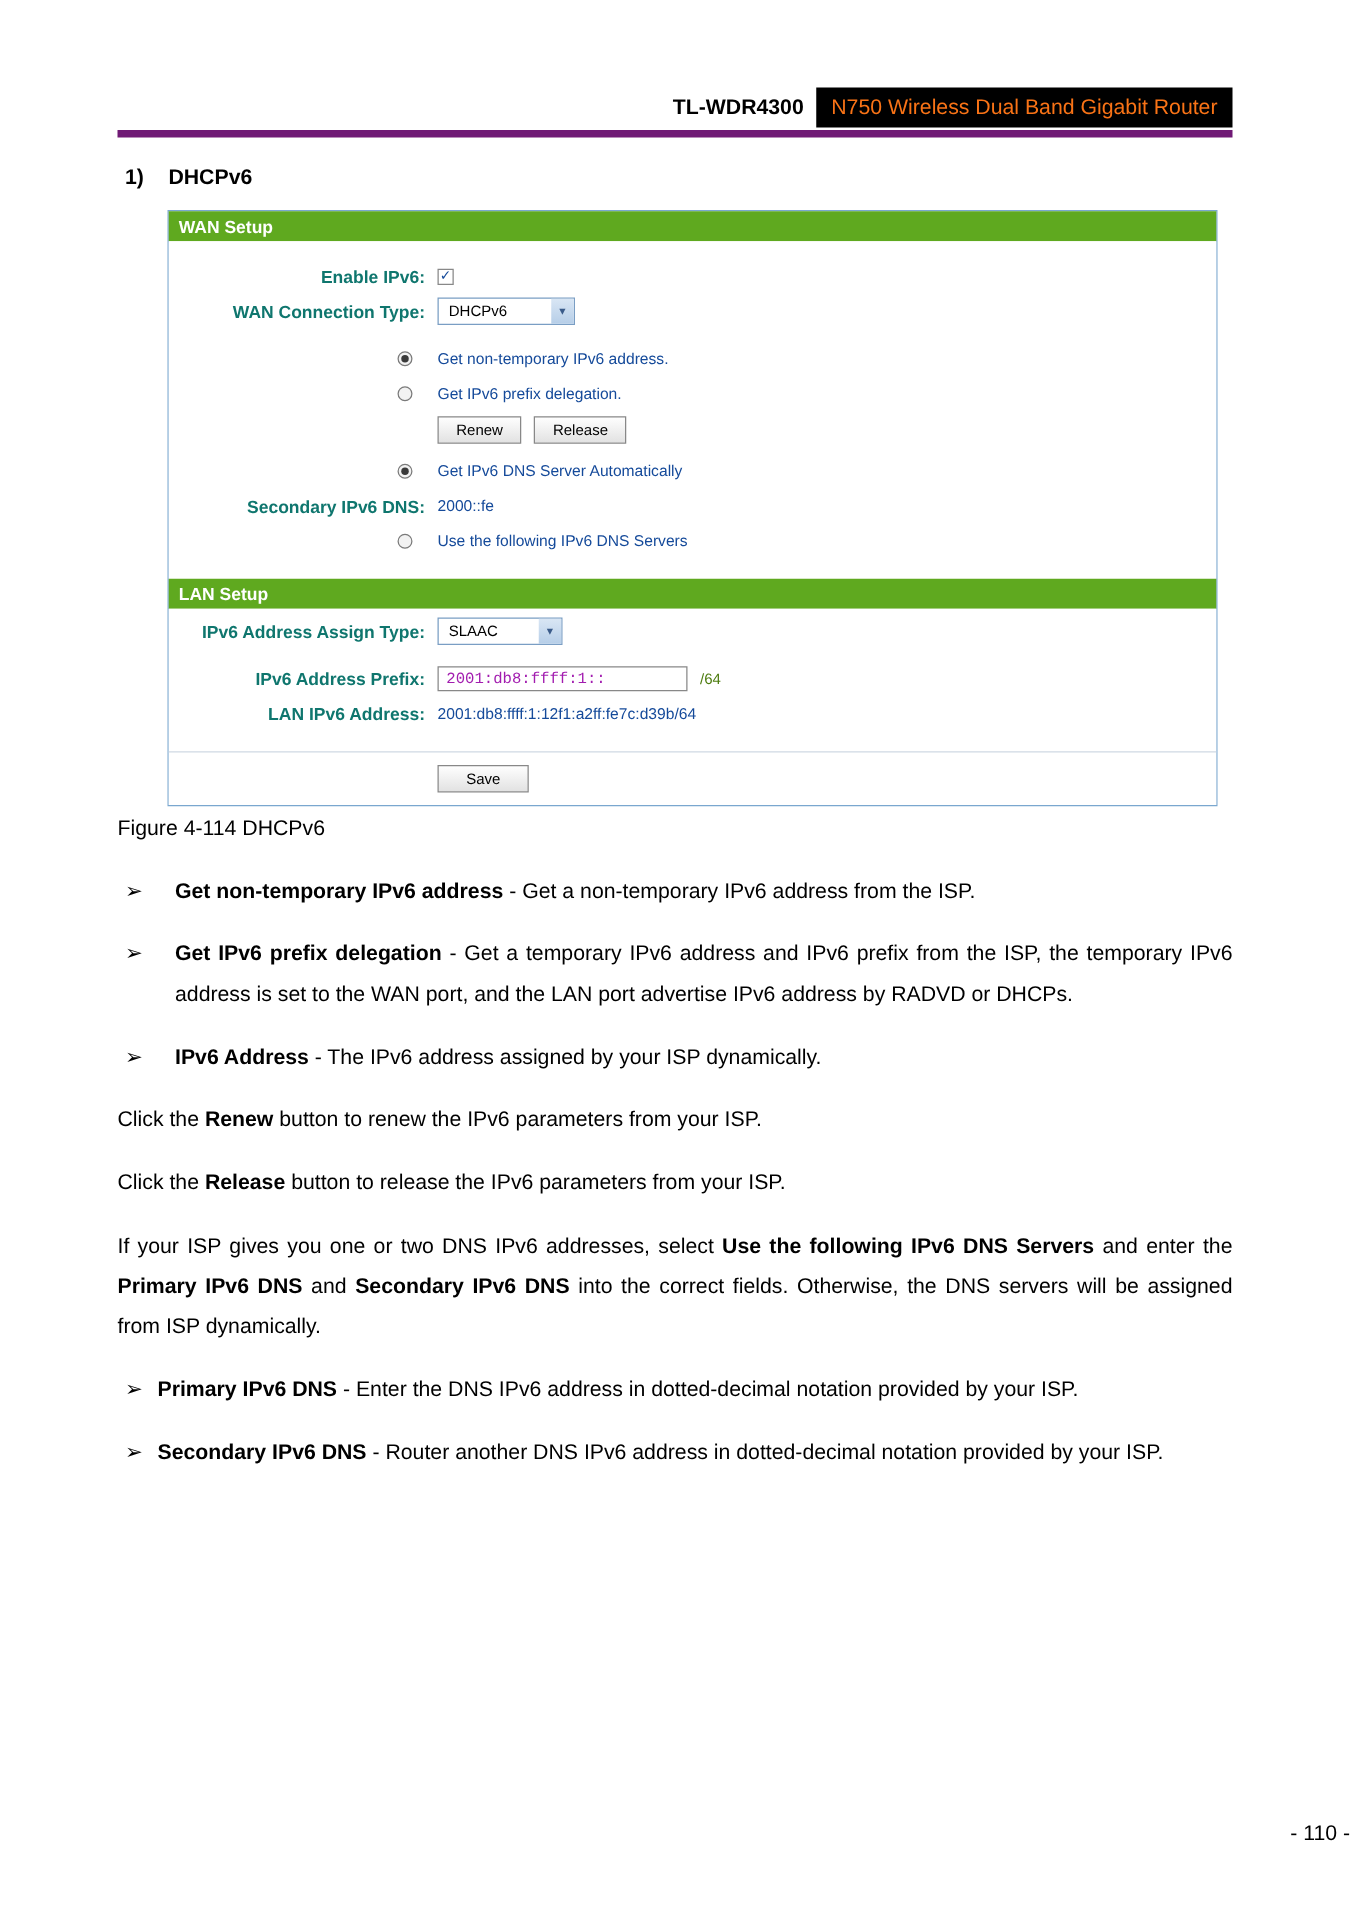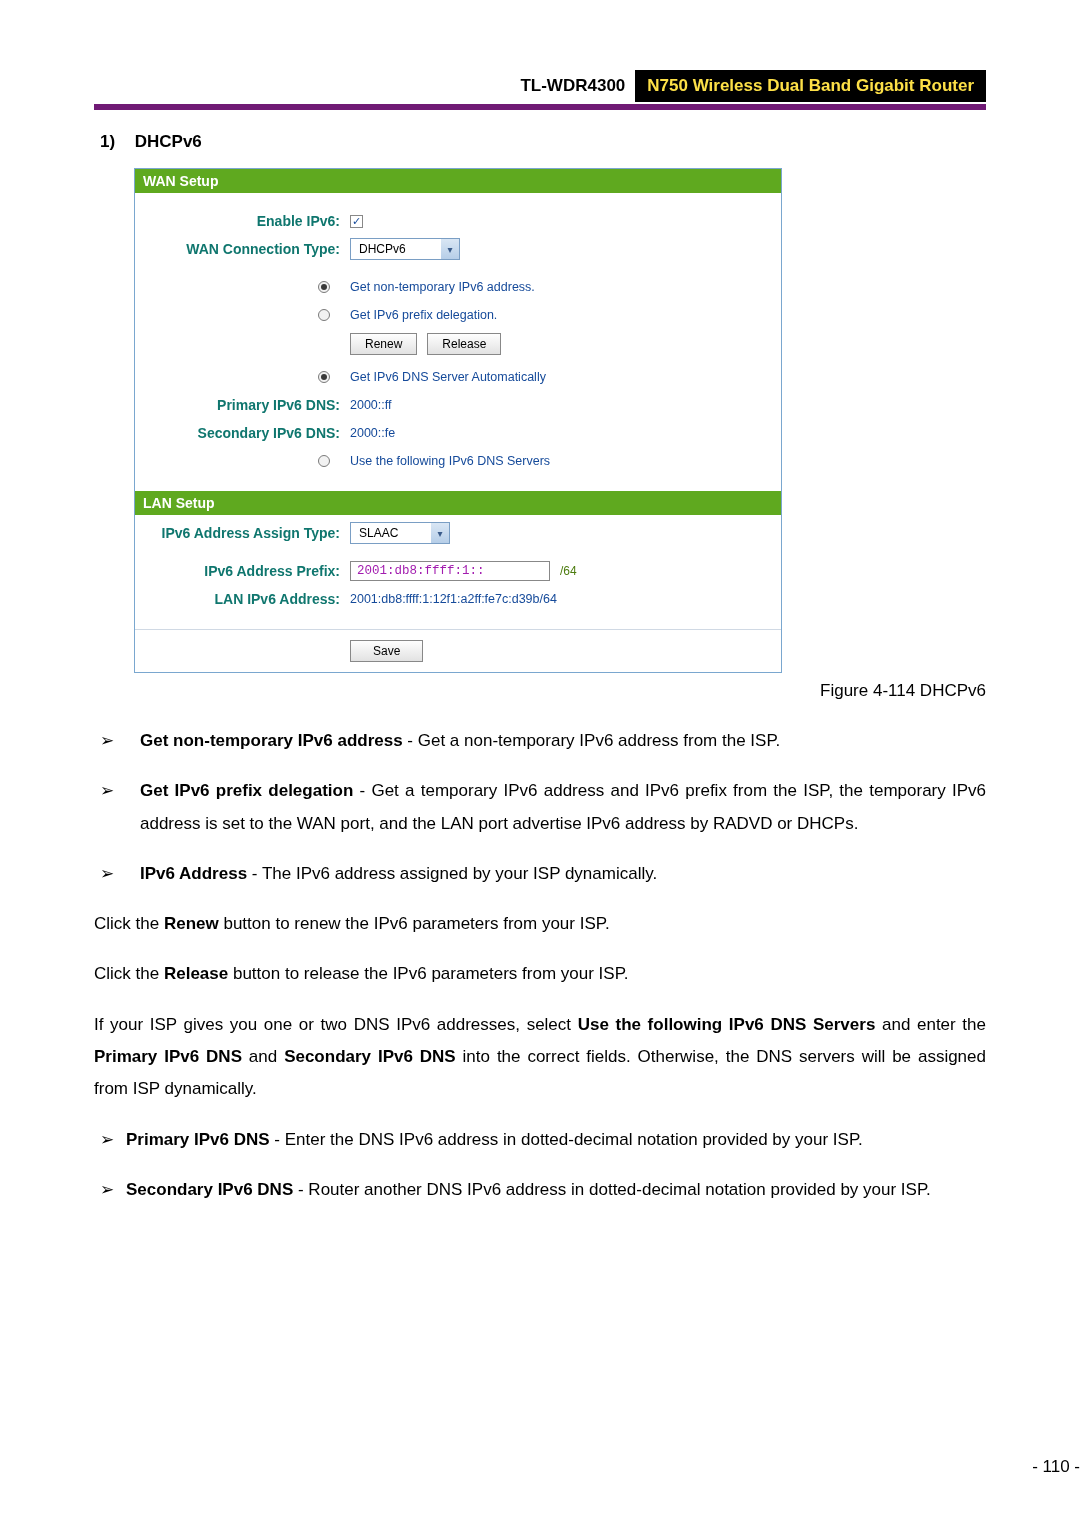--- a/index.html
+++ b/index.html
@@ -20,36 +20,36 @@
       padding-bottom: 2px;
       margin-bottom: 22px;
     }
     .hdr-model {
       font-weight: bold;
       font-size: 17px;
       padding: 4px 10px;
     }
     .hdr-desc {
       background: #000;
-      color: #fde047;
-      font-weight: bold;
+      color: #f97316;
+      font-weight: normal;
       font-size: 17px;
       padding: 6px 12px;
     }
     .section-num {
       font-weight: bold;
       font-size: 17px;
       margin-bottom: 16px;
       margin-left: 6px;
     }
     .section-num .num { display: inline-block; width: 30px; }
     .panel {
       border: 1px solid #7aa7cf;
       margin-left: 40px;
-      width: 648px;
+      width: 840px;
       font-size: 13px;
     }
     .panel-title {
       background: #5fa91f;
       color: #fff;
       font-weight: bold;
       padding: 4px 8px;
       font-size: 14px;
     }
     .panel-body { background: #fff; padding: 6px 0 14px 0; }
@@ -137,21 +137,21 @@
       font-size: 12.5px;
       color: #a21caf;
       width: 200px;
       height: 20px;
     }
     .suffix { color: #4d7c0f; font-size: 12px; margin-left: 4px; }
     .save-row { display: flex; margin-left: 215px; }
     .save-row .btn { padding: 3px 22px; }
     .spacer-sm { height: 10px; }
     .figure-caption {
-      text-align: right;
+      text-align: left;
       font-size: 17px;
       margin-top: 8px;
       margin-bottom: 24px;
     }
     .bullet-list { margin: 0 0 0 6px; }
     .bullet-item {
       display: flex;
       font-size: 17px;
       line-height: 1.9;
       text-align: justify;
@@ -225,24 +225,20 @@
       <span class="btn">Renew</span>
       <span class="btn">Release</span>
     </div>
     <div class="radio-row">
       <div class="radio-col">
           <span class="radio-dot selected"></span>
         </div>
       <div class="value">Get IPv6 DNS Server Automatically</div>
     </div>
     <div class="row">
-      <div class="label">Primary IPv6 DNS:</div>
-      <div class="value">2000::ff</div>
-    </div>
-    <div class="row">
       <div class="label">Secondary IPv6 DNS:</div>
       <div class="value">2000::fe</div>
     </div>
     <div class="radio-row">
       <div class="radio-col">
           <span class="radio-dot"></span>
         </div>
       <div class="value">Use the following IPv6 DNS Servers</div>
     </div>
   </div>

